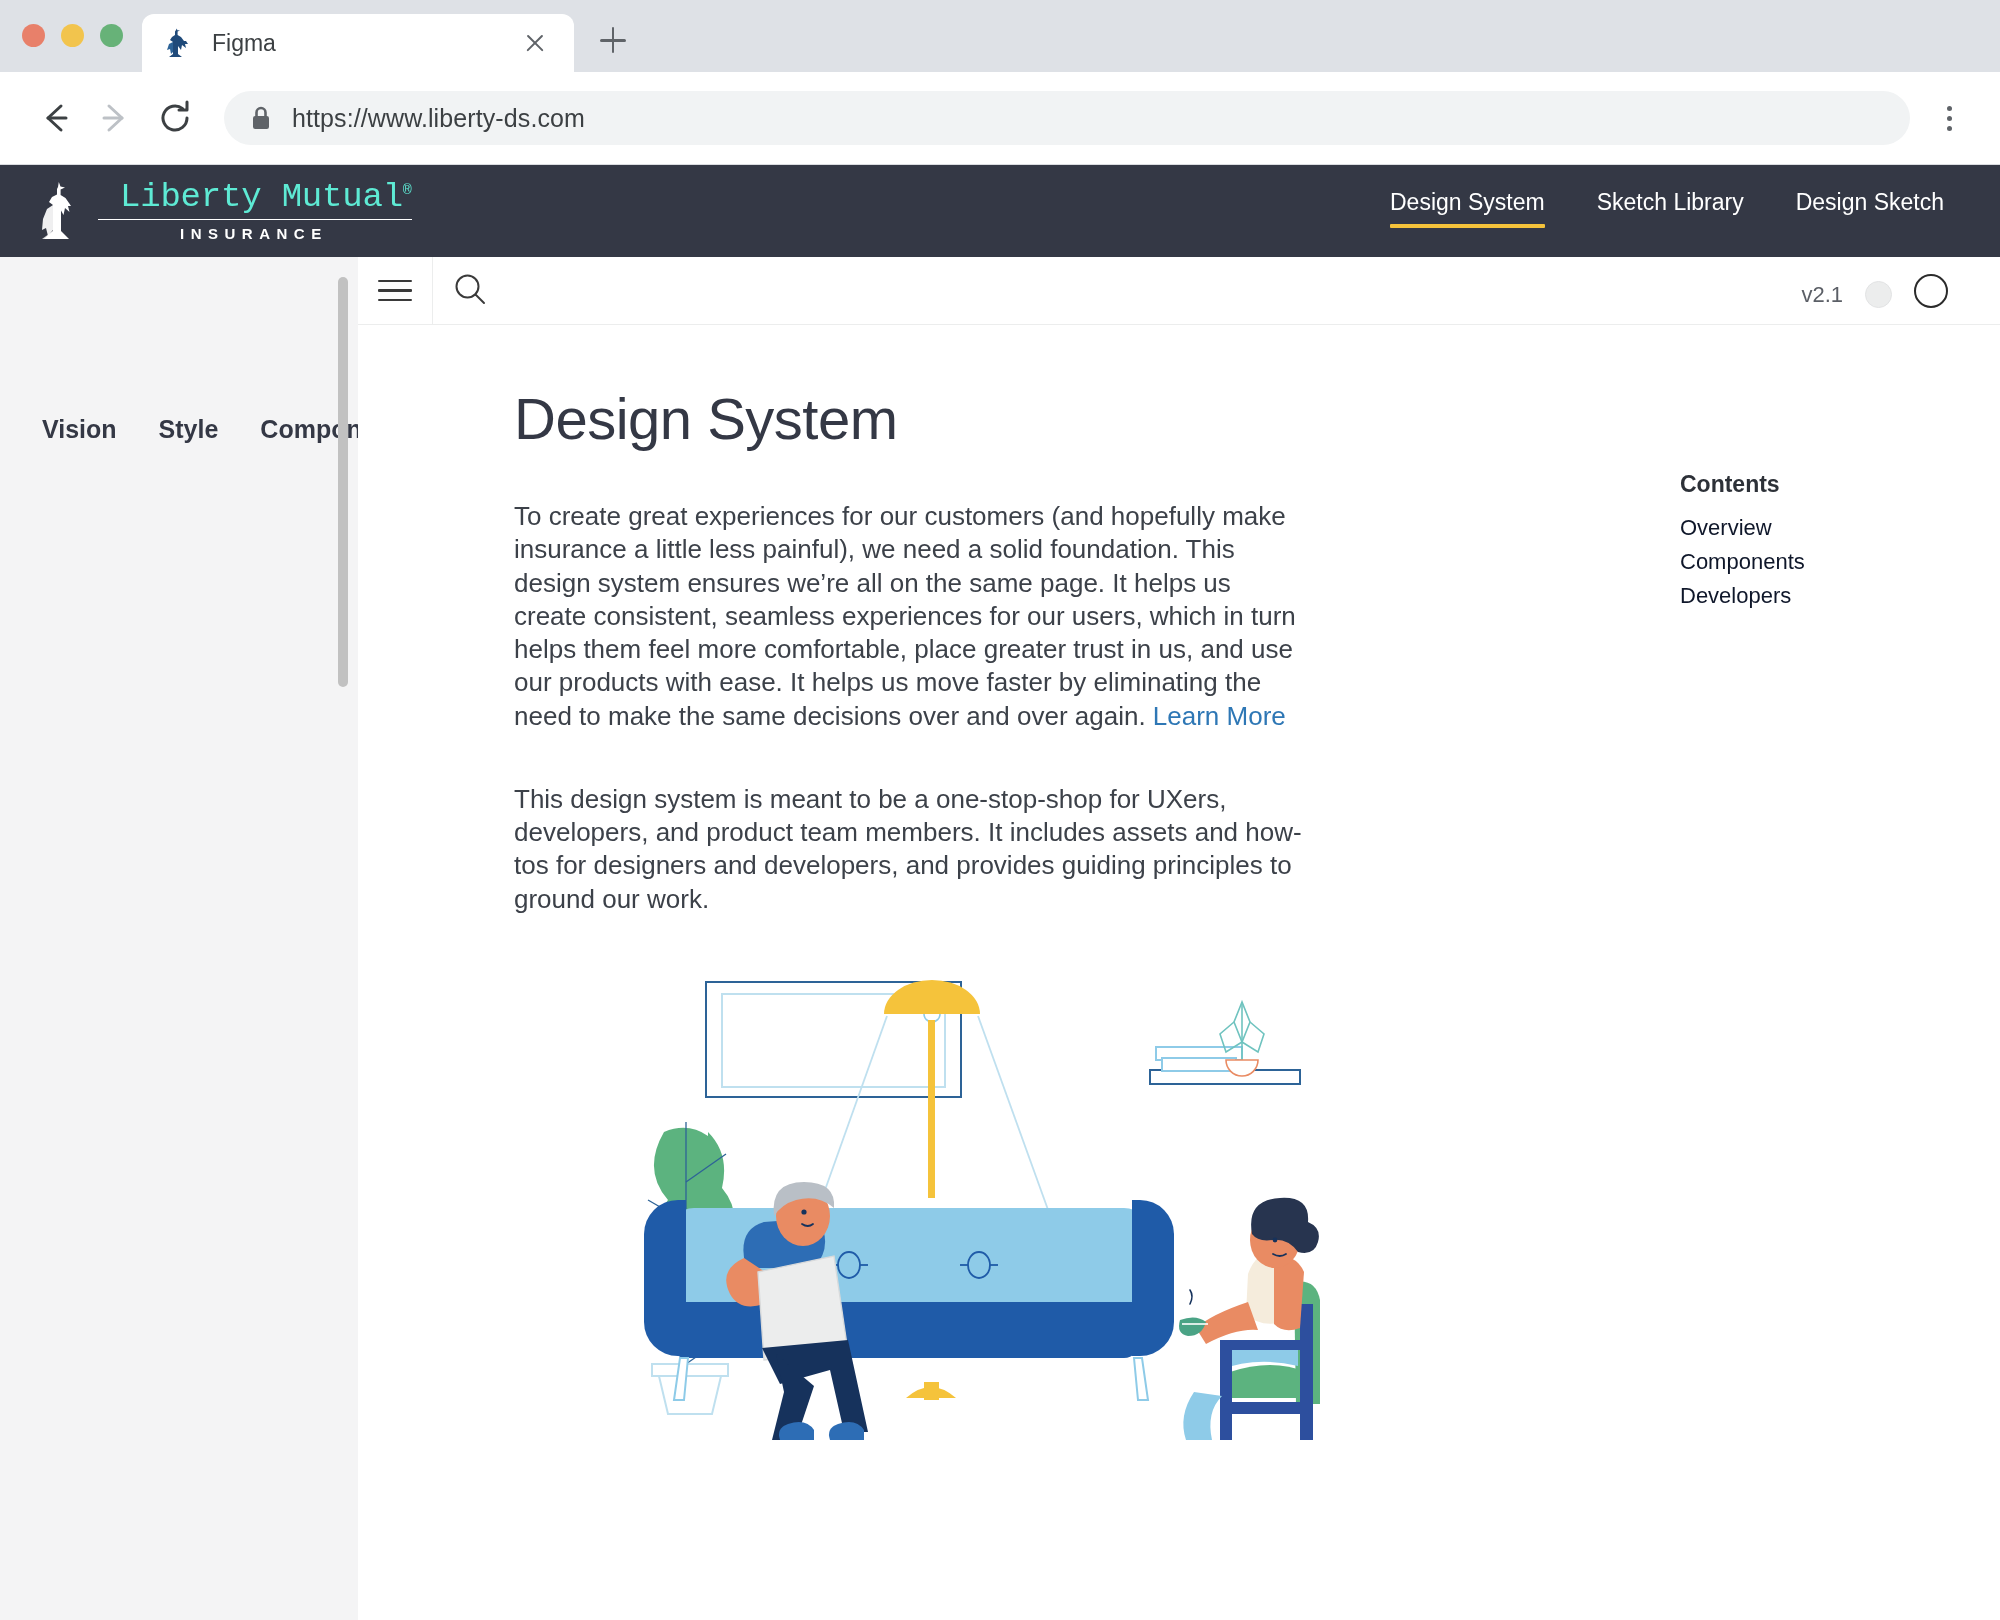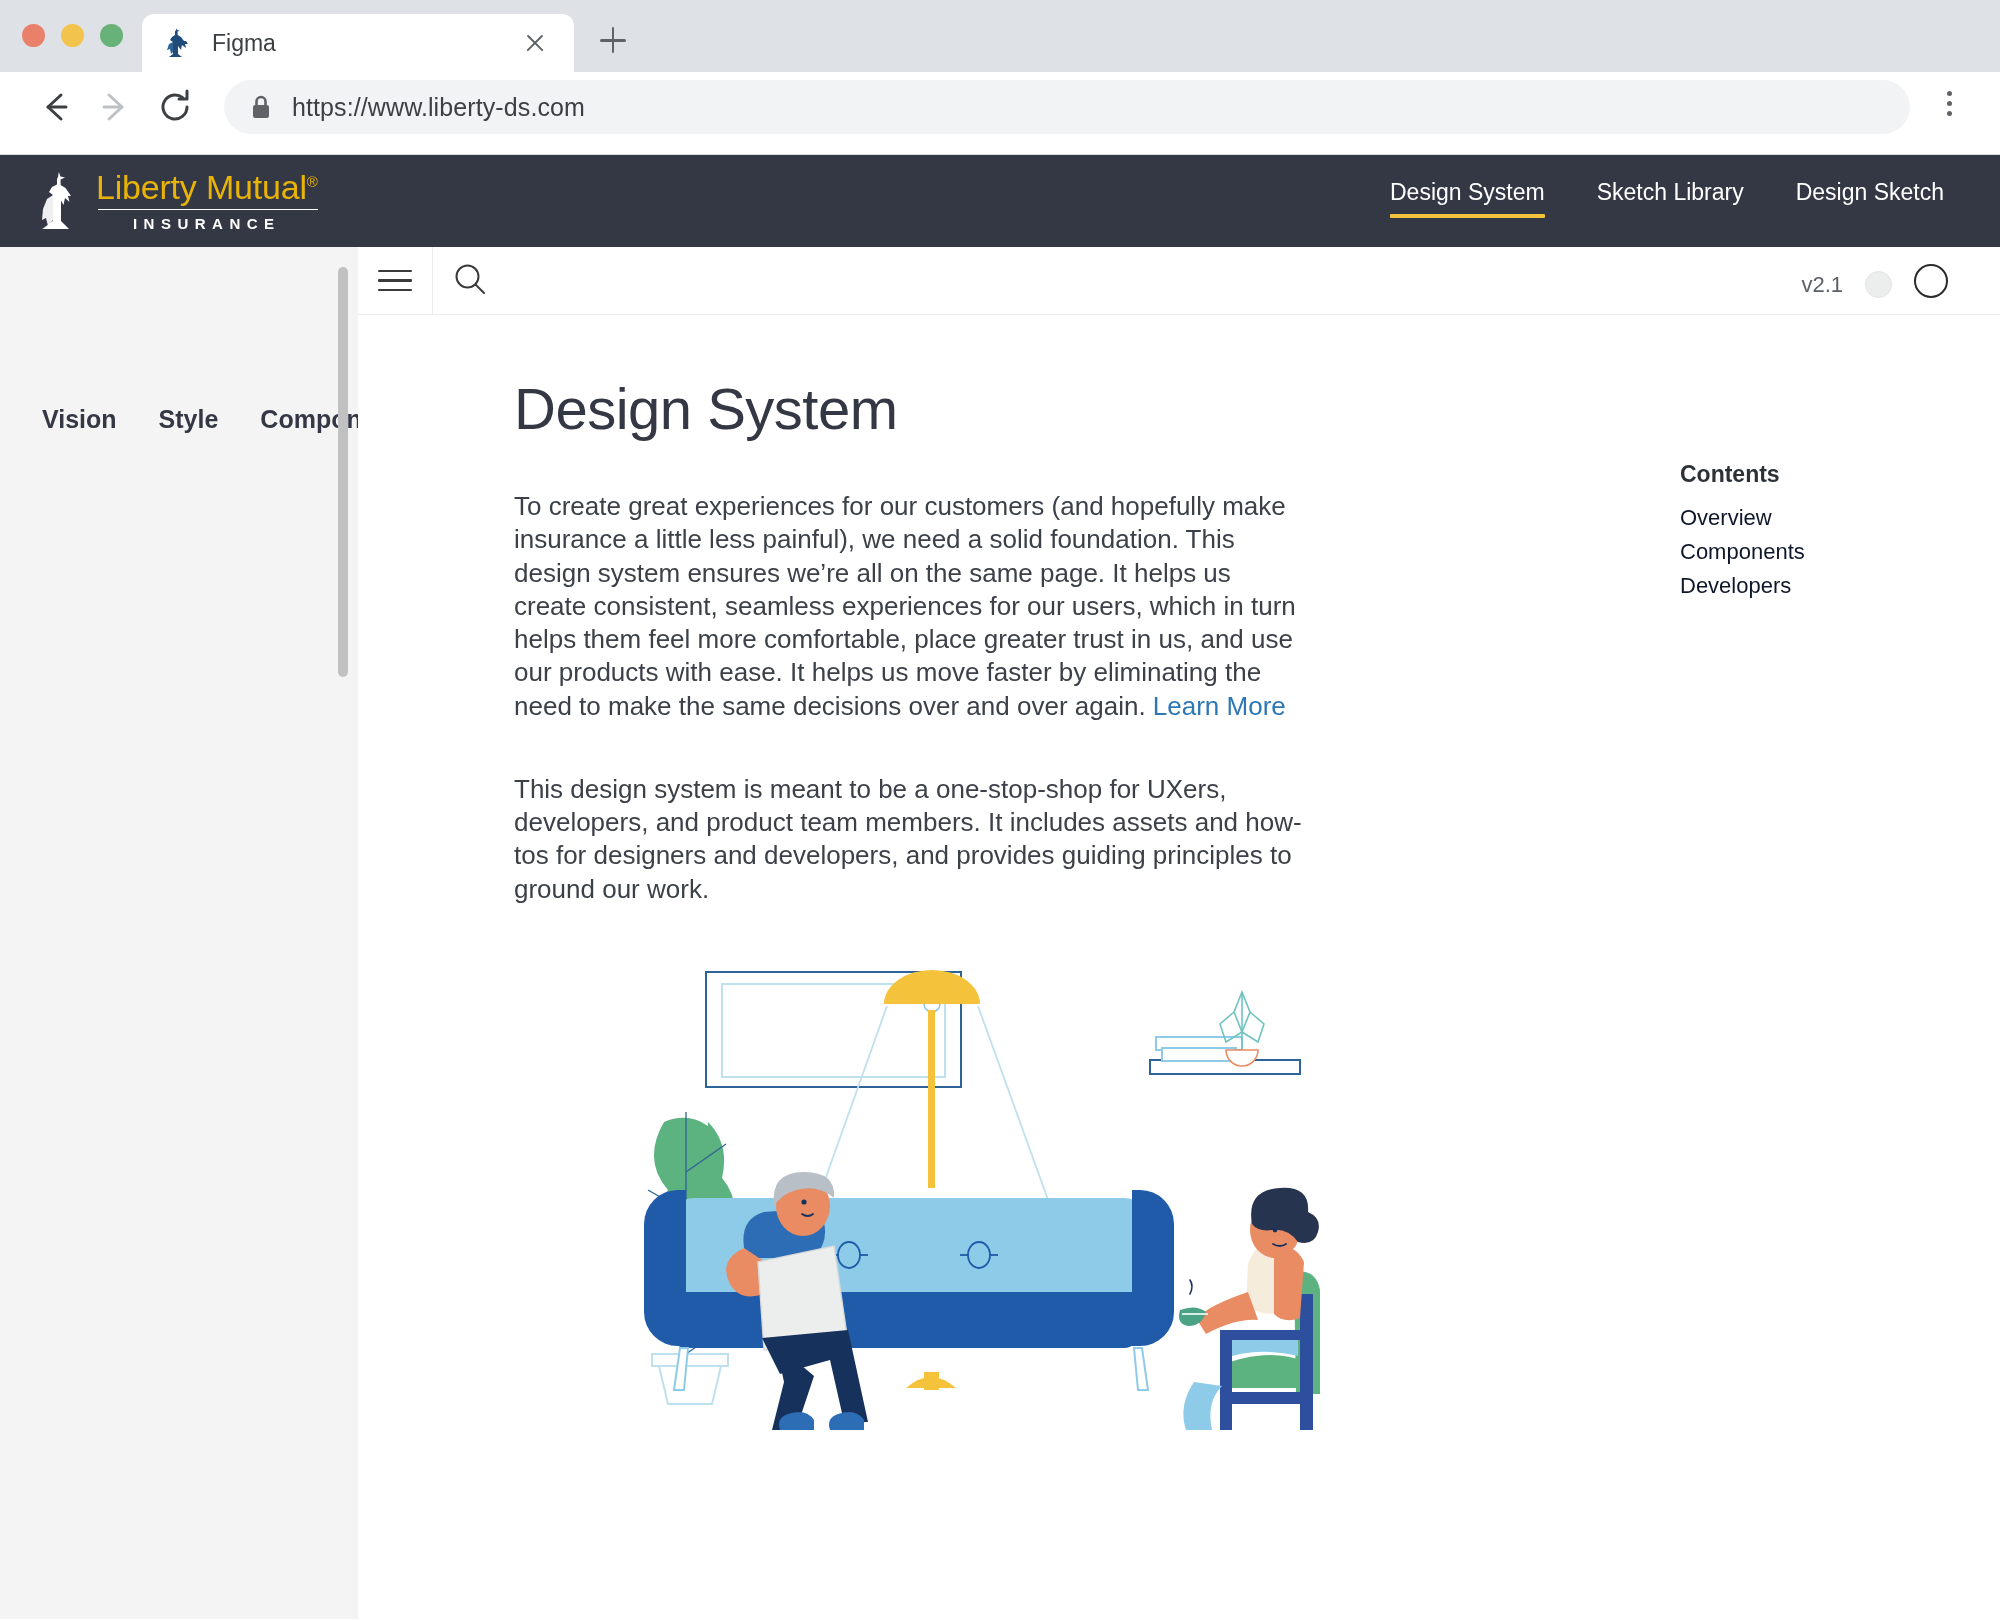--- a/index.html
+++ b/index.html
@@ -58,22 +58,22 @@
     position: absolute; left: 592px; bottom: 12px;
     width: 40px; height: 40px;
   }
   .tab-new::before, .tab-new::after {
     content: ""; position: absolute; background: #5f6368; border-radius: 2px;
   }
   .tab-new::before { left: 8px; top: 19px; width: 26px; height: 2.6px; }
   .tab-new::after  { left: 19.7px; top: 7px; width: 2.6px; height: 26px; }
 
   .omnibar {
-    height: 83px; background: #ffffff;
-    display: flex; 
+    height: 93px; background: #ffffff;
+    display: flex; align-items: center;
     padding: 8px 28px;
     border-bottom: 1px solid #dadce0;
   }
   .nav-btn {
     width: 54px; height: 54px; position: relative;
     flex: 0 0 auto; margin-right: 6px;
   }
   .urlbar {
     flex: 1 1 auto; height: 54px;
     background: #f1f3f4; border-radius: 27px;
@@ -92,23 +92,23 @@
   
   .site-header {
     height: 92px; background: #343845;
     display: flex; align-items: center;
     padding: 0 56px 0 38px;
   }
   .logo { display: flex; align-items: center; }
   .logo-mark { width: 46px; height: 64px; flex: 0 0 auto; margin-right: 12px; }
   .logo-text { display: flex; flex-direction: column; align-items: stretch; }
   .logo-word {
-    font-family: Liberation Sans, sans-serif;
-    font-size: 34px; color: #eab308; line-height: 1;
-    letter-spacing: -0.2px; white-space: nowrap;
+    font-family: Liberation Mono, monospace;
+    font-size: 34px; color: #5eead4; line-height: 1;
+    letter-spacing: -0.2px; white-space: nowrap; margin-left: 24px;
   }
   .logo-word .reg { font-size: 15px; vertical-align: super; }
   .logo-rule { height: 1.5px; background: #ffffff; margin: 5px 0 5px 2px; }
   .logo-sub {
     font-size: 15px; color: #ffffff;
     letter-spacing: 6.5px; font-weight: bold; text-align: center;
   }
   .site-nav { margin-left: auto; display: flex; align-items: center; gap: 52px; }
   .nav-item {
     position: relative; font-size: 23px; color: #ffffff;

